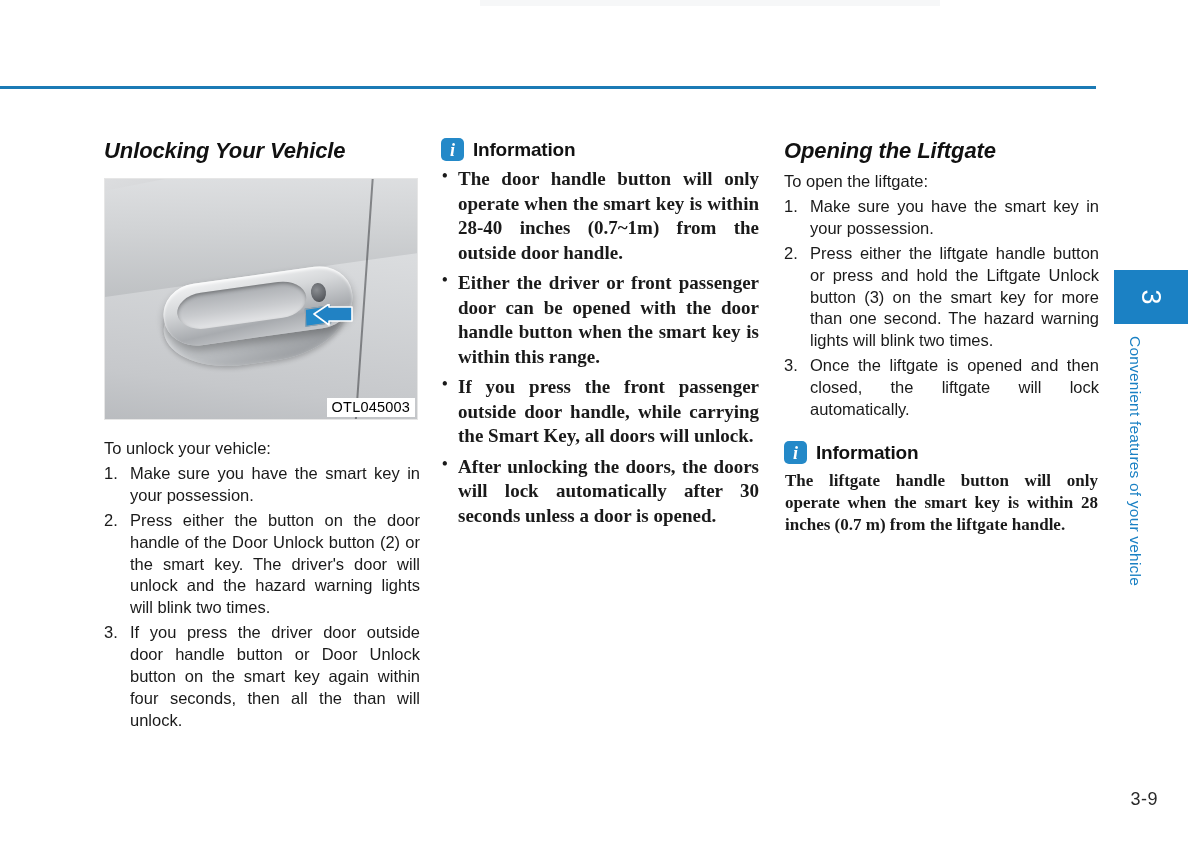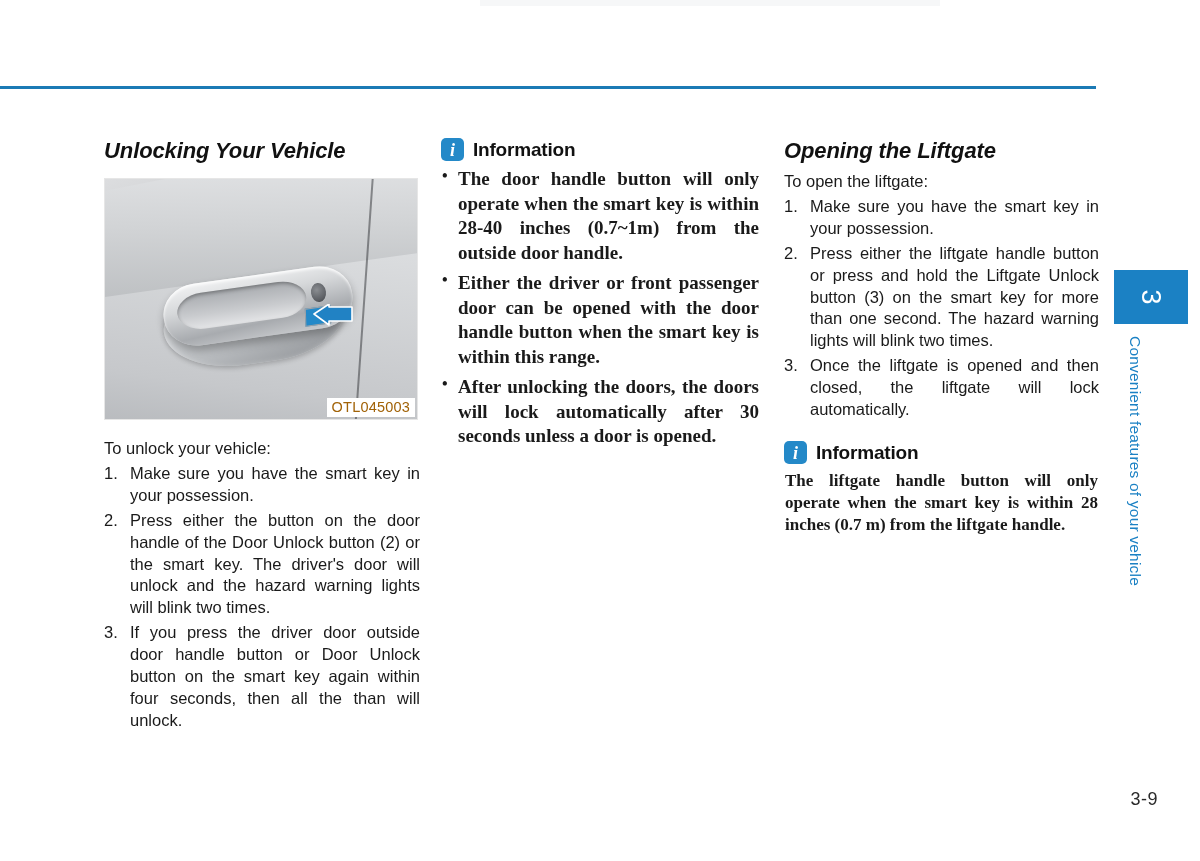--- a/index.html
+++ b/index.html
@@ -179,21 +179,21 @@
   .fig-arrow {
     position: absolute;
     left: 208px; top: 125px;
     width: 40px; height: 22px;
   }
   .fig-caption {
     position: absolute;
     right: 2px;
     bottom: 2px;
     background: #ffffff;
-    color: #a16207;
+    color: #000000;
     font-size: 14.5px;
     padding: 1px 5px 2px 5px;
     letter-spacing: 0.2px;
     font-family: "Liberation Sans", sans-serif;
   }
 
   
   .lead {
     font-size: 16.5px;
     line-height: 1.32;
@@ -333,20 +333,21 @@
 </div>
 
 <div class="col col-2">
   <div class="info-head">
     <span class="info-icon">i</span>
     <span class="info-title">Information</span>
   </div>
   <ul class="info-list">
     <li>The door handle button will only operate when the smart key is within 28-40 inches (0.7~1m) from the outside door handle.</li>
     <li>Either the driver or front passenger door can be opened with the door handle button when the smart key is within this range.</li>
+    <li>If you press the front passenger outside door handle, while carrying the Smart Key, all doors will unlock.</li>
     <li>After unlocking the doors, the doors will lock automatically after 30 seconds unless a door is opened.</li>
   </ul>
 </div>
 
 <div class="col col-3">
   <h2 class="section-title">Opening the Liftgate</h2>
   <p class="lead">To open the liftgate:</p>
   <ol class="steps">
     <li>
       <span class="marker">1.</span>

